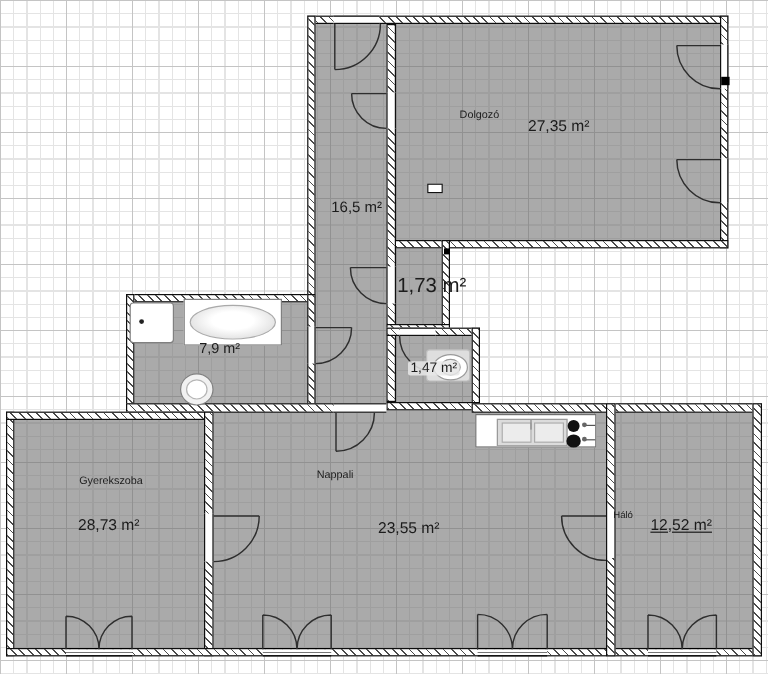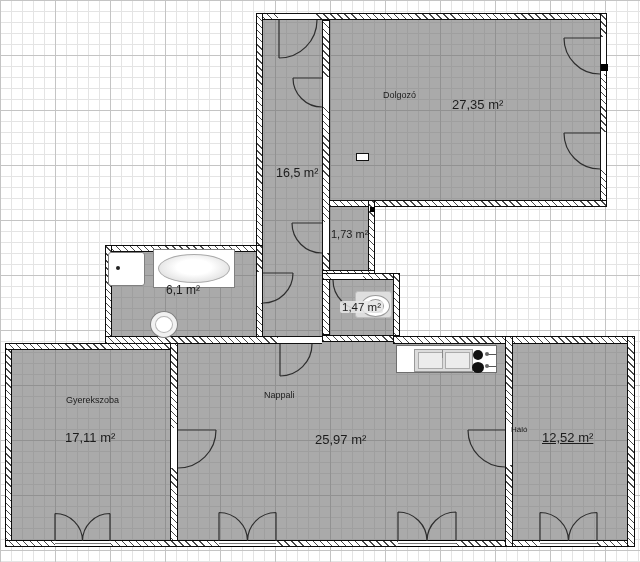--- a/index.html
+++ b/index.html
@@ -141,32 +141,32 @@
     <span class="knob" style="left:90px;top:8px;"></span>
     <span class="knob" style="left:90px;top:20px;"></span>
   </div>
 
   <div class="fixture" style="left:356px;top:153px;width:13px;height:8px;background:#fff;border:1.5px solid #111;"></div>
 
   <div class="fixture" style="left:601px;top:64px;width:7px;height:7px;background:#000;"></div>
   <div class="fixture" style="left:370px;top:207px;width:5px;height:5px;background:#000;"></div>
 
   <span class="lbl rname" style="left:383px;top:90px;">Dolgozó</span>
-  <span class="lbl rarea" style="left:452px;top:97px;">27,35 m²</span>
+  <span class="lbl rarea" style="left:440px;top:97px;">27,35 m²</span>
 
   <span class="lbl rarea" style="left:276px;top:166px;font-size:12.5px;">16,5 m²</span>
 
-  <span class="lbl rarea" style="left:331px;top:228px;font-size:11px;">1,73 m²</span>
+  <span class="lbl rarea" style="left:331px;top:228px;font-size:17px;">1,73 m²</span>
 
   <span class="lbl rarea" style="left:340px;top:301px;font-size:11.5px;background:rgba(232,232,232,0.85);padding:0 2px;border-radius:2px;">1,47 m²</span>
 
-  <span class="lbl rarea" style="left:166px;top:283px;font-size:12px;">6,1 m²</span>
+  <span class="lbl rarea" style="left:166px;top:283px;font-size:12px;">7,9 m²</span>
 
   <span class="lbl rname" style="left:66px;top:395px;">Gyerekszoba</span>
-  <span class="lbl rarea" style="left:65px;top:430px;">17,11 m²</span>
+  <span class="lbl rarea" style="left:65px;top:430px;">28,73 m²</span>
 
   <span class="lbl rname" style="left:264px;top:390px;">Nappali</span>
-  <span class="lbl rarea" style="left:315px;top:432px;">25,97 m²</span>
+  <span class="lbl rarea" style="left:315px;top:432px;">23,55 m²</span>
 
   <span class="lbl rname" style="left:511px;top:425px;font-size:8px;">Háló</span>
   <span class="lbl rarea" style="left:542px;top:430px;text-decoration:underline;">12,52 m²</span>
 
 </div>
 
 </body></html>

